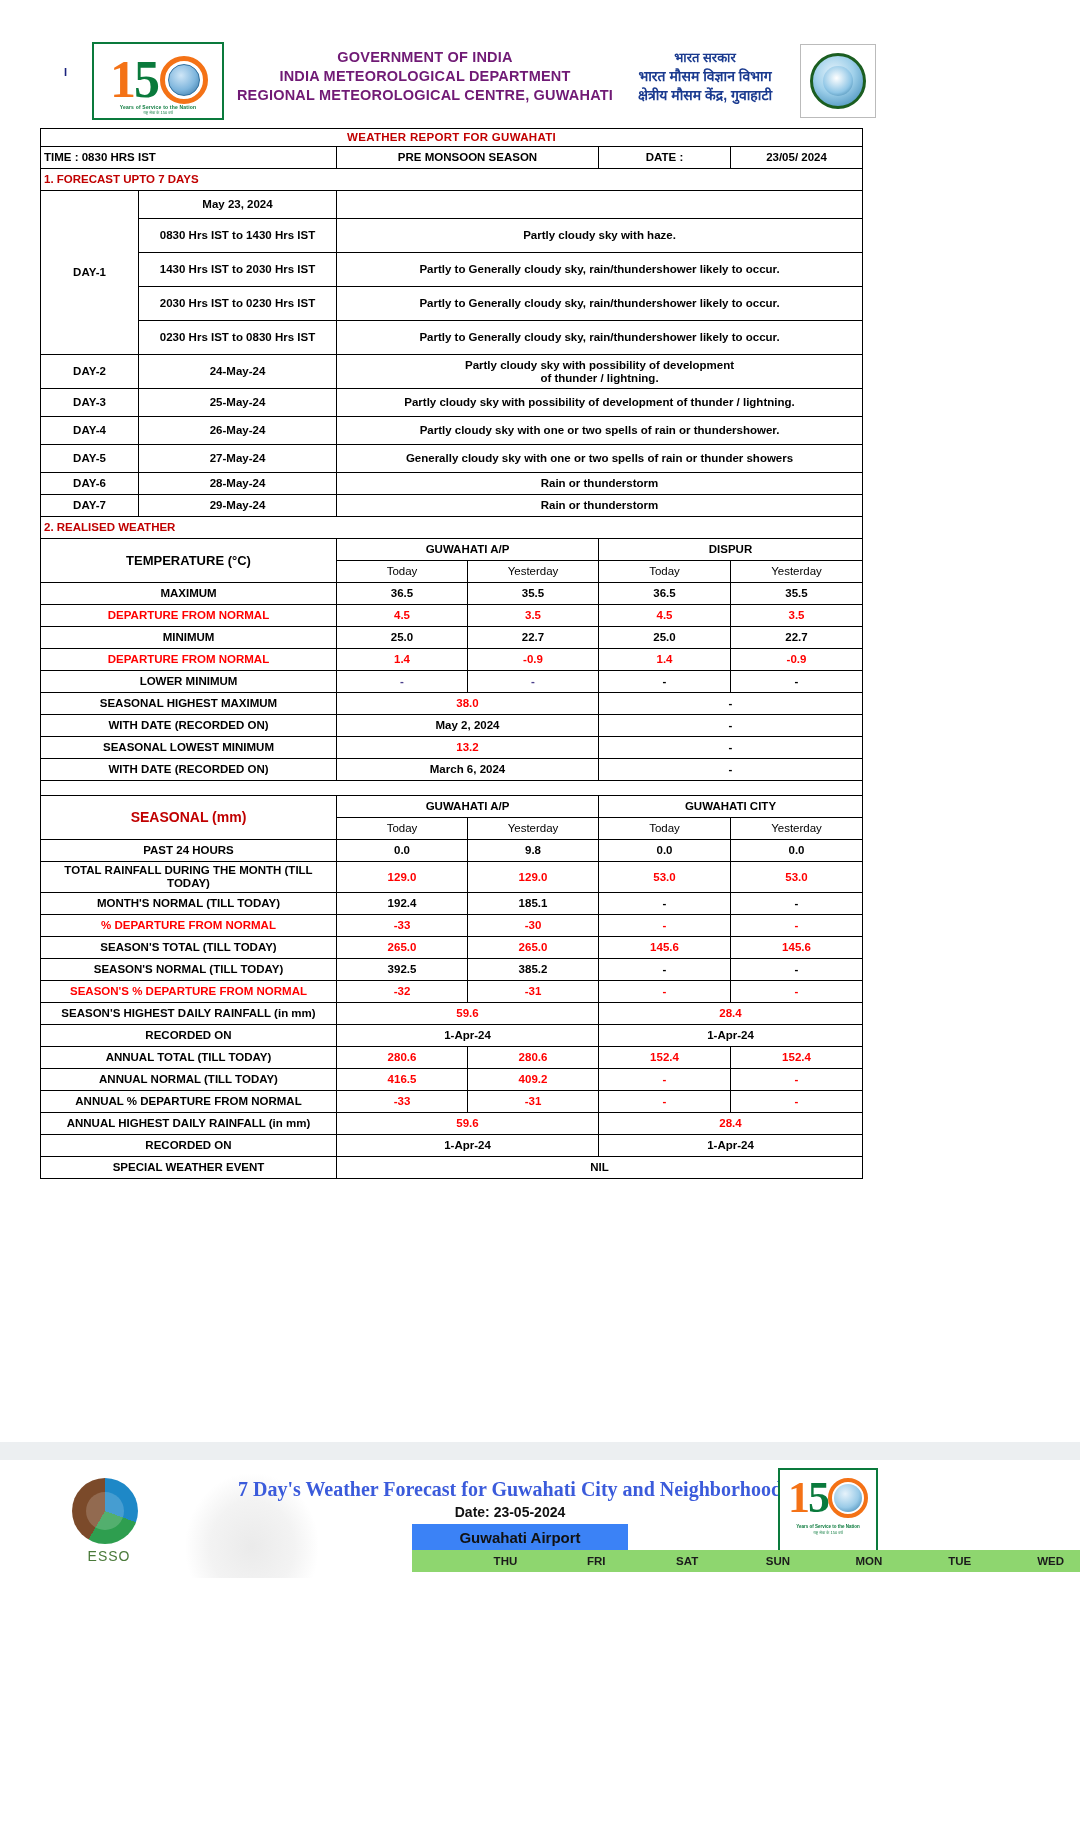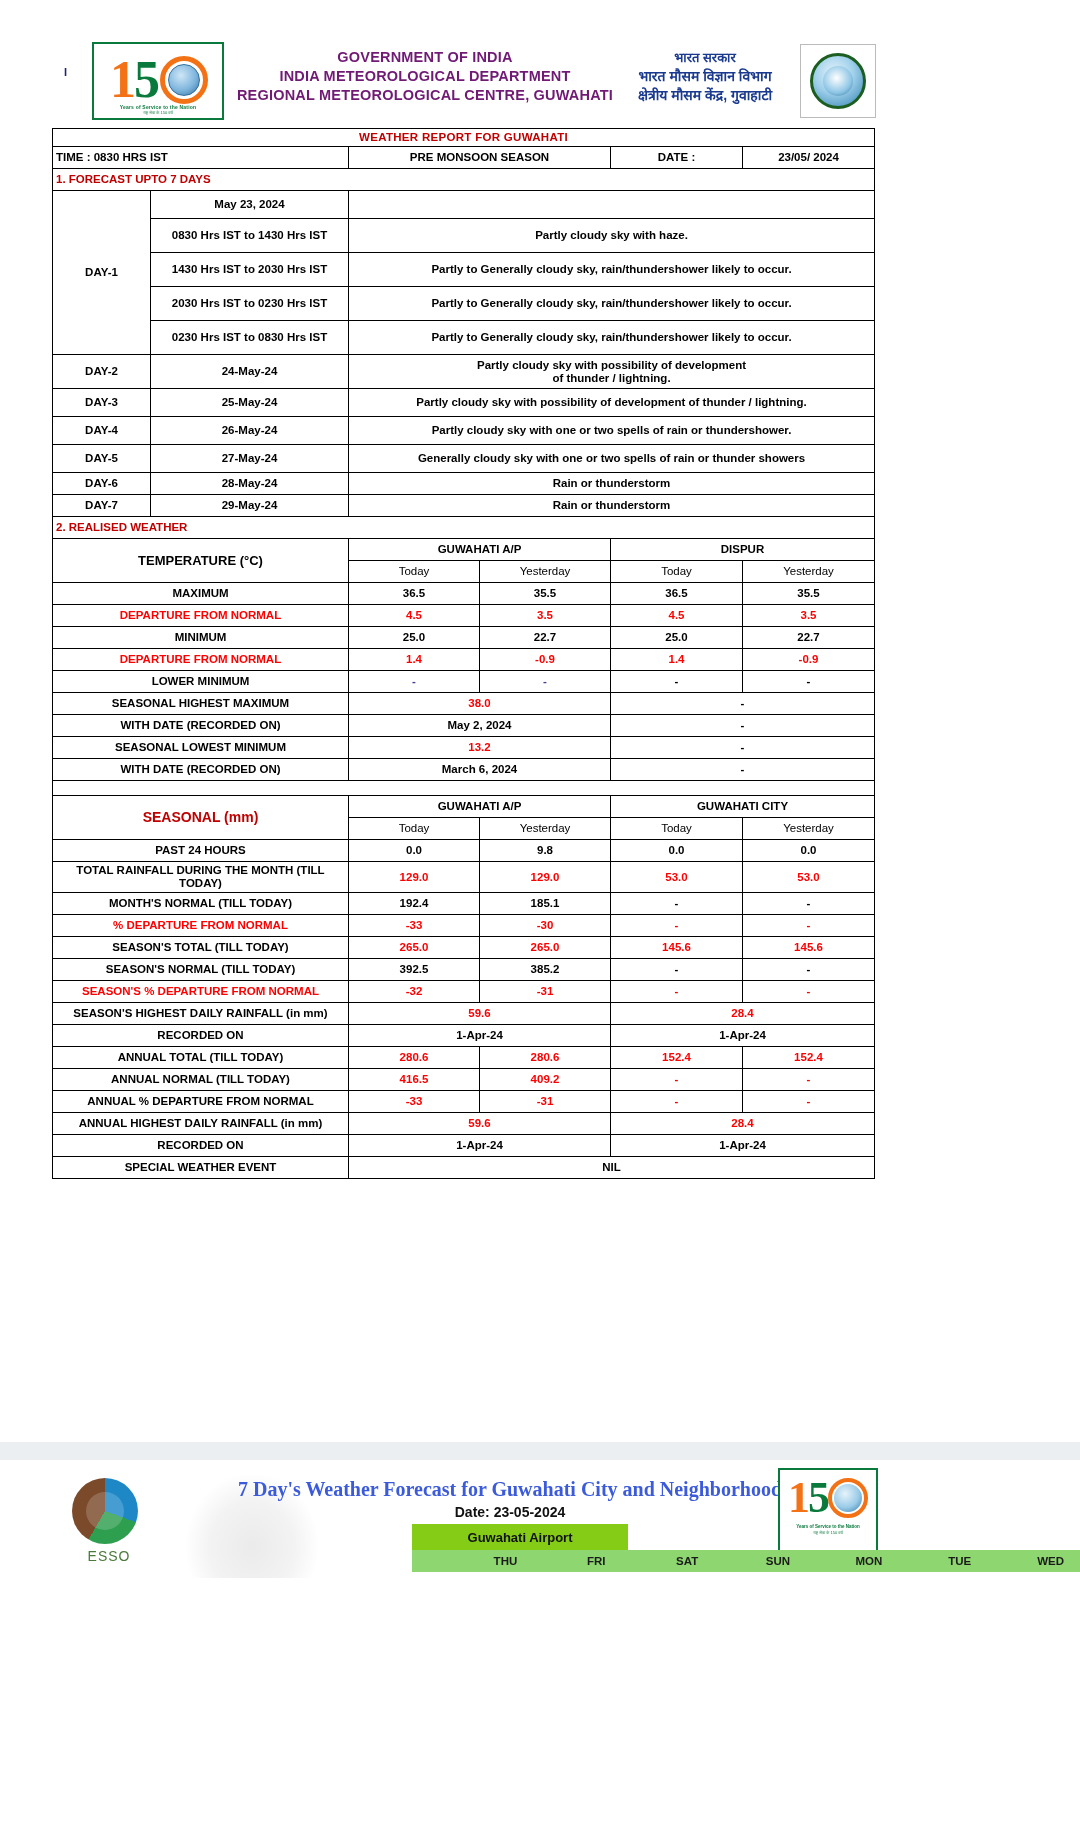--- a/index.html
+++ b/index.html
@@ -69,21 +69,21 @@
     background:radial-gradient(circle at 42% 34%,#e6f3fb 0%,#9fd0ea 45%,#2f7fb0 100%);
     border:3px solid #1b5e20;box-sizing:border-box;position:relative;
   }
   .emblem .e-in:after{
     content:"";position:absolute;left:50%;top:50%;width:30px;height:30px;
     margin:-15px 0 0 -15px;border-radius:50%;
     background:radial-gradient(circle at 45% 40%,#fff 0%,#8fc6e6 60%,#256d96 100%);
   }
 
   
-  .wrap{position:absolute;left:52px;top:128px;width:822px;}
+  .wrap{position:absolute;left:40px;top:128px;width:822px;}
   table.main{border-collapse:collapse;width:822px;table-layout:fixed;}
   table.main td{
     border:1px solid #000;
     font-size:11.5px;
     padding:2px 3px;
     vertical-align:middle;
     line-height:13px;
   }
   .c-title{
     text-align:center;font-weight:bold;color:#c00000;font-size:15px;
@@ -155,22 +155,22 @@
   .foot-logo .d1{position:absolute;left:8px;top:6px;font-size:44px;line-height:44px;font-weight:bold;color:#f47216;font-family:"Liberation Serif",serif;}
   .foot-logo .d5{position:absolute;left:28px;top:6px;font-size:44px;line-height:44px;font-weight:bold;color:#0a7a3c;font-family:"Liberation Serif",serif;}
   .foot-logo .ring{position:absolute;left:48px;top:8px;width:40px;height:40px;border-radius:50%;border:4px solid #f47216;box-sizing:border-box;}
   .foot-logo .inr{position:absolute;left:54px;top:14px;width:28px;height:28px;border-radius:50%;
     background:radial-gradient(circle at 40% 35%,#e7f3fb 0%,#9acbe8 55%,#2e78a8 100%);}
   .foot-logo .cap{position:absolute;left:0;top:54px;width:96px;text-align:center;font-size:4.5px;font-weight:bold;color:#0a7a3c;}
   .foot-logo .cap2{position:absolute;left:0;top:60px;width:96px;text-align:center;font-size:4px;color:#0a7a3c;}
 
   .ap-label{
     position:absolute;left:412px;top:1524px;width:216px;height:26px;
-    background:#84cc16;display:flex;align-items:center;justify-content:center;
-    font-size:13px;font-weight:bold;color:#111;
+    background:#3b82f6;display:flex;align-items:center;justify-content:center;
+    font-size:15px;font-weight:bold;color:#111;
   }
   .daystrip{
     position:absolute;left:412px;top:1550px;width:636px;height:22px;
     background:#8ed66f;display:flex;padding-left:48px;
   }
   .daystrip div{
     flex:1;text-align:center;font-size:11.5px;font-weight:bold;color:#1b1b1b;
     line-height:22px;overflow:hidden;
   }
 </style>

